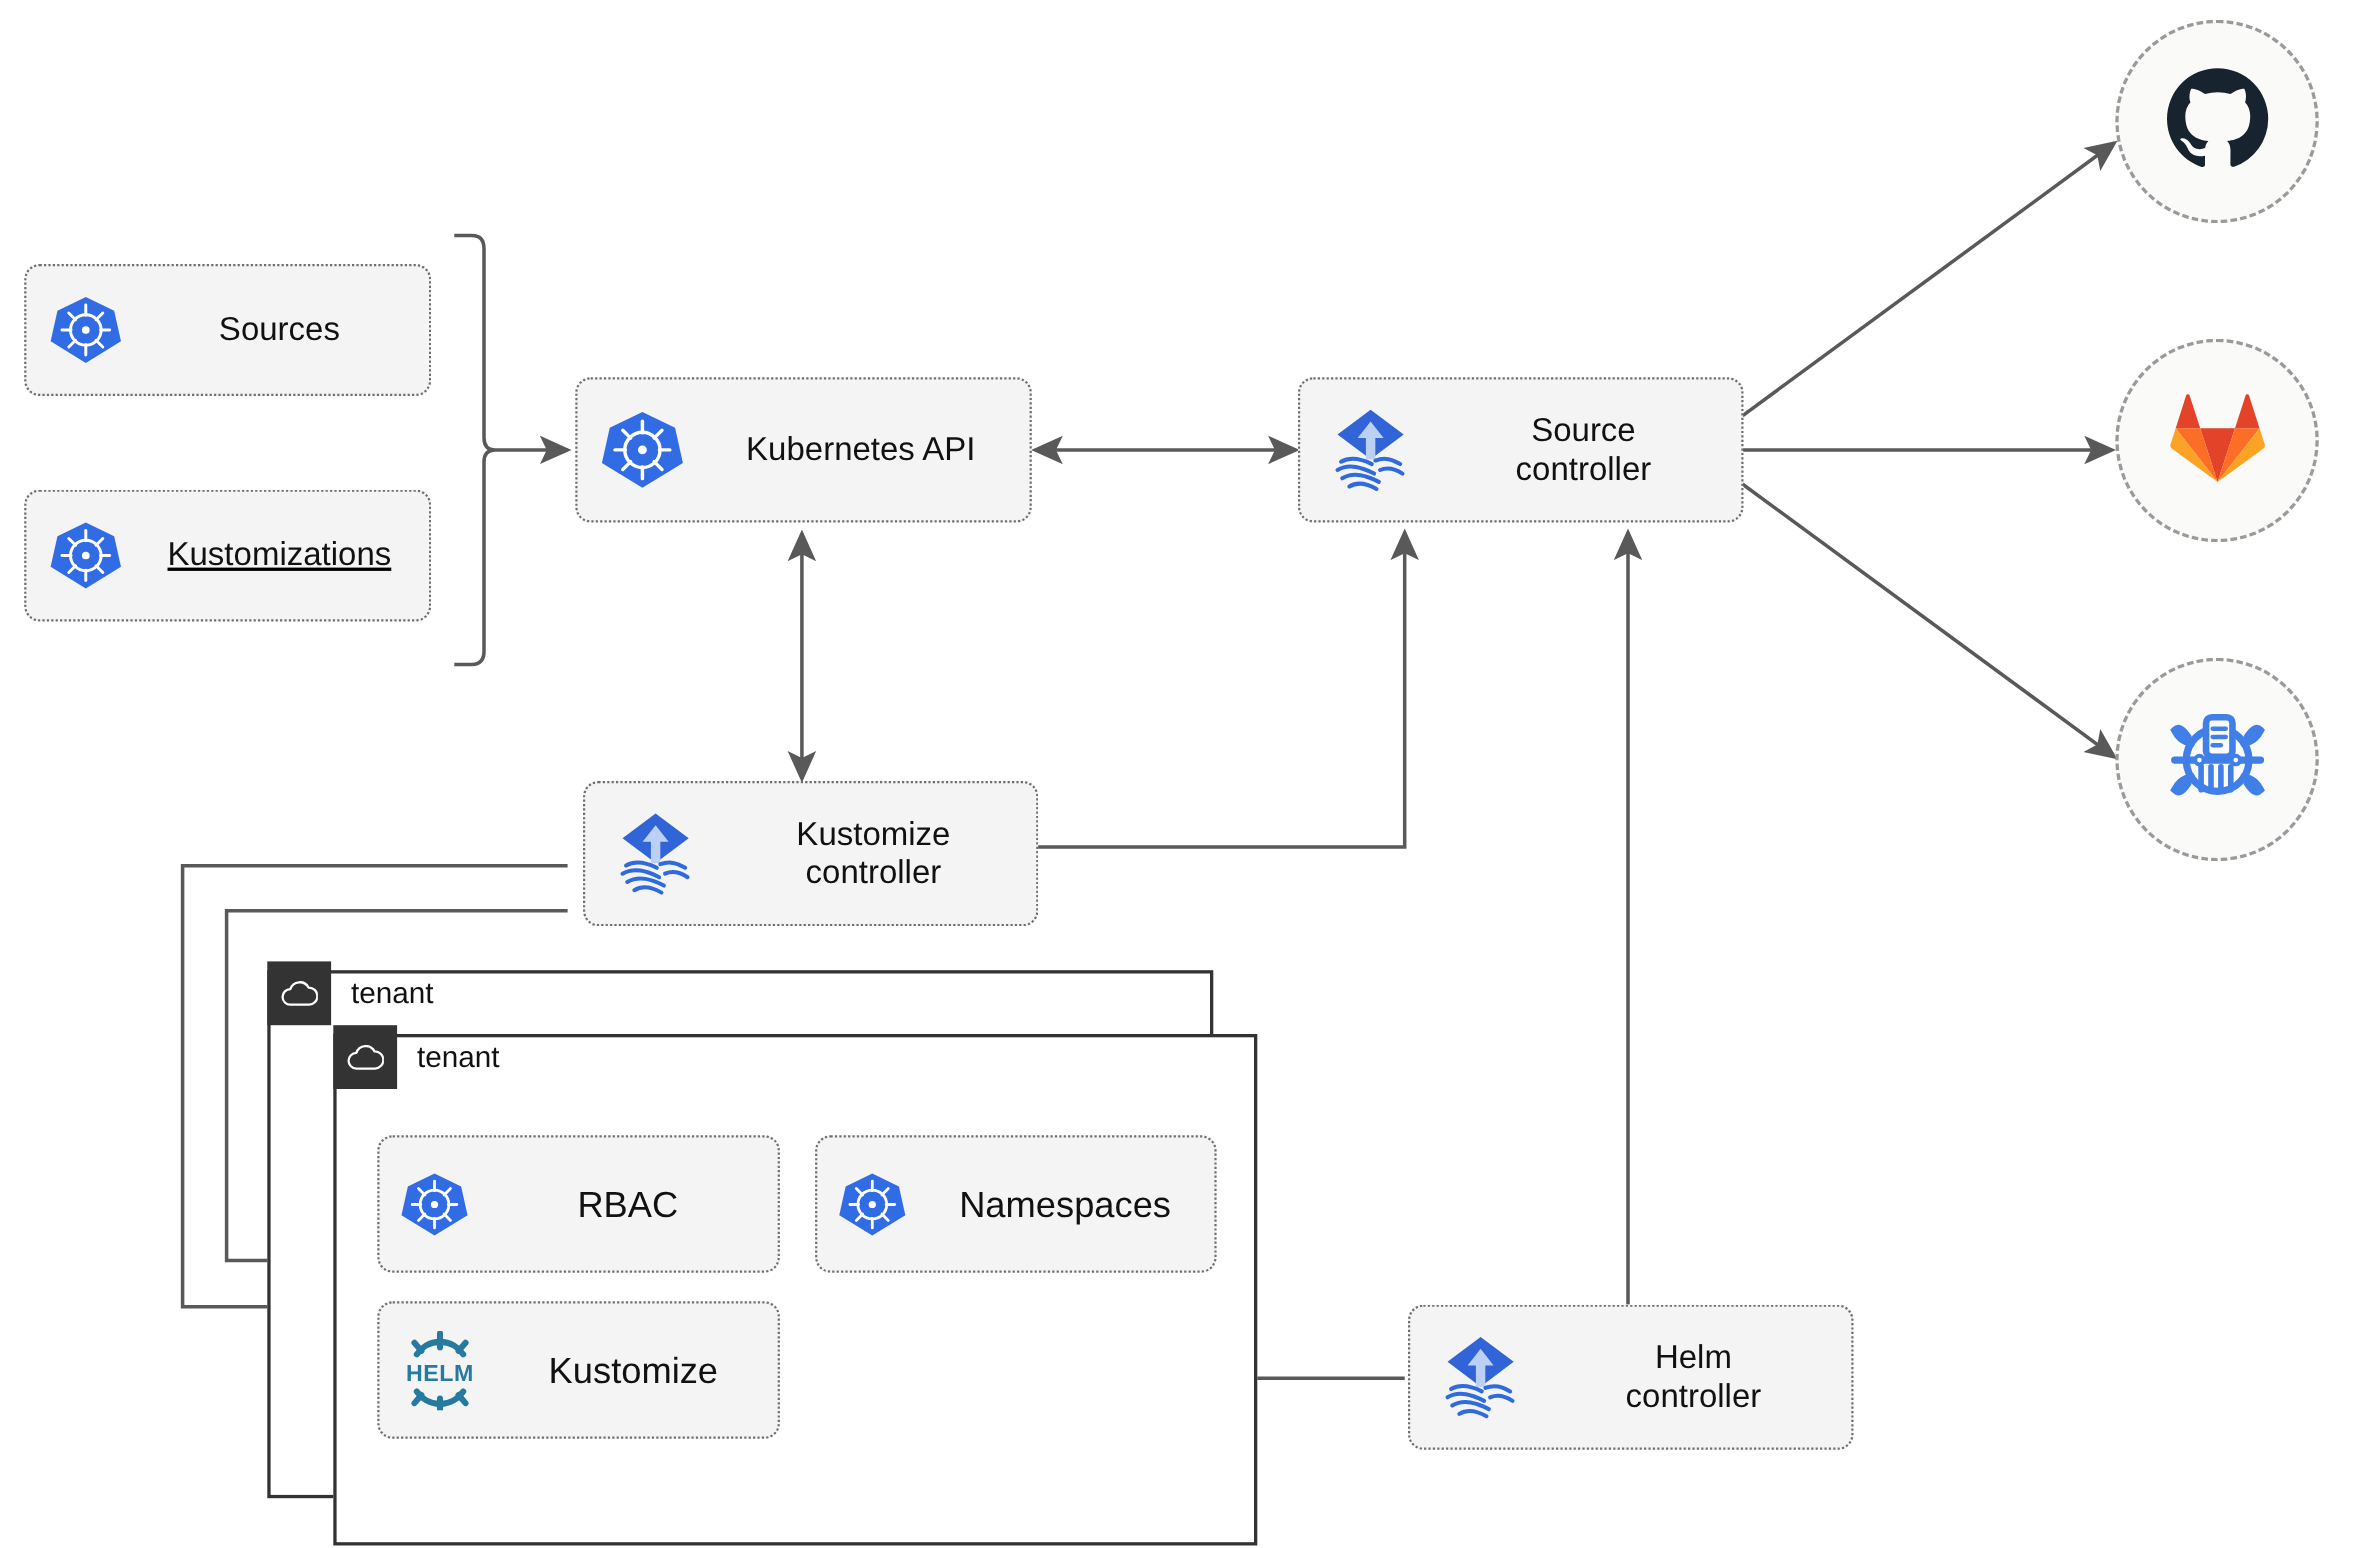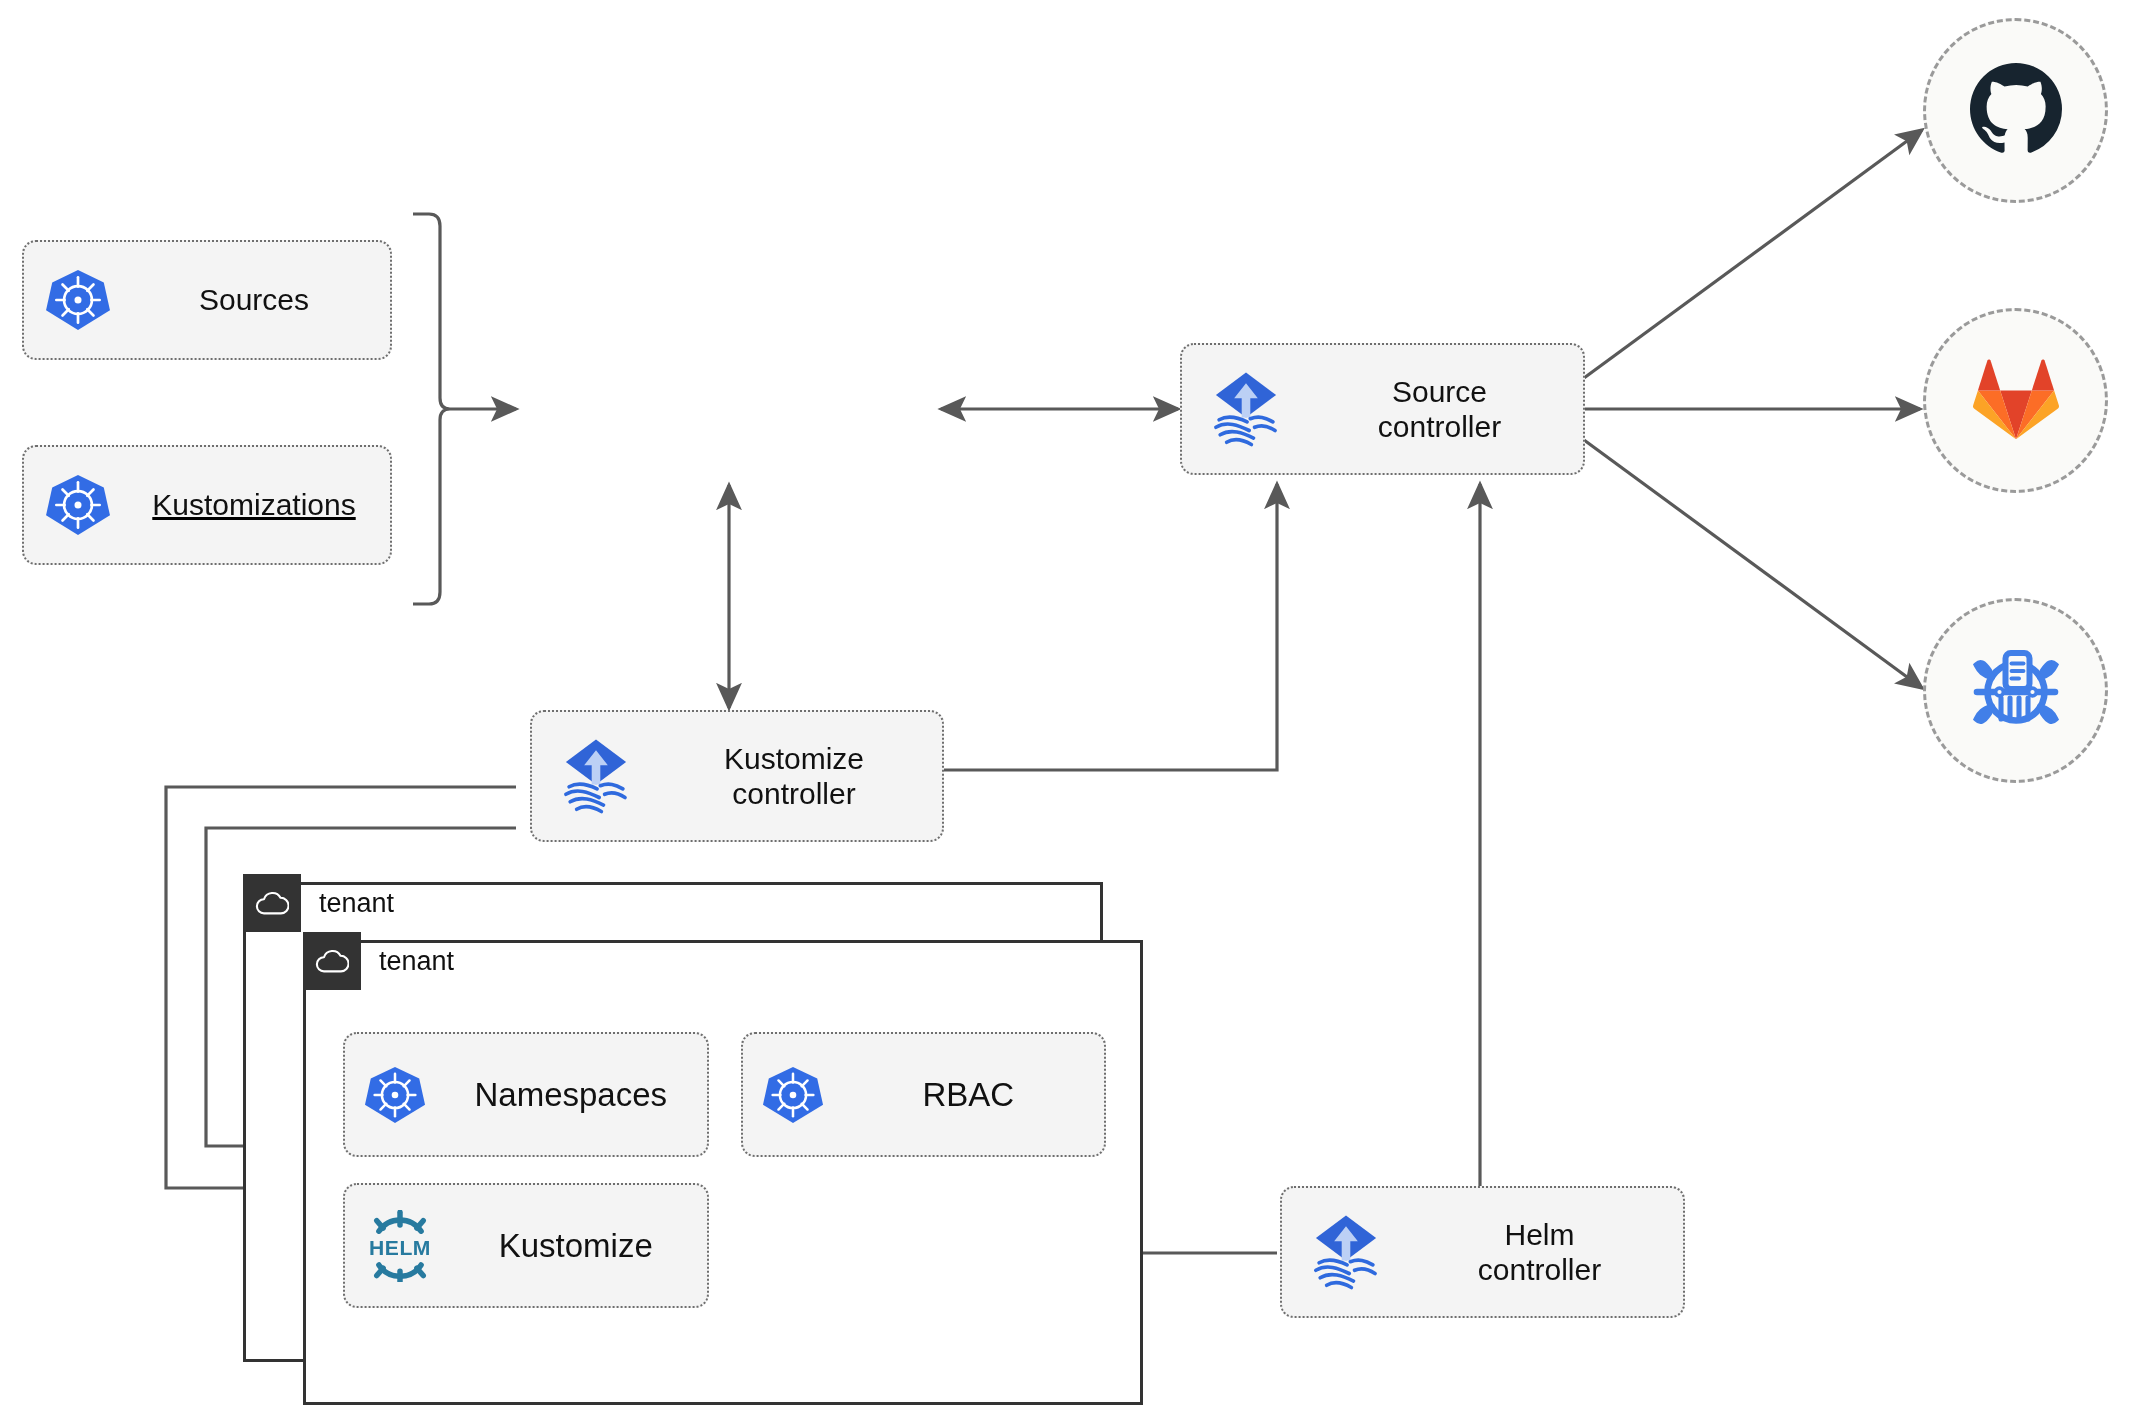--- a/index.html
+++ b/index.html
@@ -200,20 +200,40 @@
           <line x1="17" y1="17" x2="23" y2="23"></line>
           <line x1="41" y1="41" x2="47" y2="47"></line>
           <line x1="47" y1="17" x2="41" y2="23"></line>
           <line x1="23" y1="41" x2="17" y2="47"></line>
         </g>
       </svg>
     </span>
     <span class="label">Kustomizations</span>
   </div>
 
+  <div class="node" style="left:523px; top:343px; width:415px; height:132px;">
+    <span class="glyph" style="width:118px;">
+      <svg width="76" height="76" viewBox="0 0 64 64">
+        <polygon points="32,3 57,15 63,42 32,61 1,42 7,15" fill="#326CE5"></polygon>
+        <g fill="none" stroke="#ffffff" stroke-width="2.6" stroke-linecap="round">
+          <circle cx="32" cy="32" r="13.5"></circle>
+          <circle cx="32" cy="32" r="3.4" fill="#ffffff" stroke="none"></circle>
+          <line x1="32" y1="10" x2="32" y2="19"></line>
+          <line x1="32" y1="45" x2="32" y2="54"></line>
+          <line x1="11" y1="32" x2="19" y2="32"></line>
+          <line x1="45" y1="32" x2="53" y2="32"></line>
+          <line x1="17" y1="17" x2="23" y2="23"></line>
+          <line x1="41" y1="41" x2="47" y2="47"></line>
+          <line x1="47" y1="17" x2="41" y2="23"></line>
+          <line x1="23" y1="41" x2="17" y2="47"></line>
+        </g>
+      </svg>
+    </span>
+    <span class="label">Kubernetes API</span>
+  </div>
 
   <div class="node" style="left:1180px; top:343px; width:405px; height:132px;">
     <span class="glyph" style="width:128px;">
       <svg width="86" height="86" viewBox="0 0 80 80">
         <polygon points="40,6 68,27 40,48 12,27" fill="#3064D7"></polygon>
         <path d="M40,16 L51,30 L44,30 L44,48 L36,48 L36,30 L29,30 Z" fill="#bcd0f5"></path>
         <g stroke="#2f6ade" stroke-width="3.4" stroke-linecap="round" fill="none">
           <path d="M15,50 C24,45 33,48 41,52"></path>
           <path d="M12,57 C22,51 33,55 43,60"></path>
           <path d="M16,64 C26,58 37,62 47,67"></path>
@@ -331,20 +351,41 @@
     <div class="tenant-head">
       <div class="tenant-badge">
         <svg width="34" height="26" viewBox="0 0 36 26">
           <path d="M9.5 24 A7.5 7.5 0 0 1 9.5 9 A9.5 9.5 0 0 1 27 7.5 A6.6 6.6 0 0 1 27.5 24 Z" fill="none" stroke="#ffffff" stroke-width="2.2" stroke-linejoin="round"></path>
         </svg>
       </div>
       <span class="tenant-name">tenant</span>
     </div>
 
     <div class="inner-grid" style="left:37px; top:89px; width:763px; height:276px;">
+
+      <div class="inner-node">
+        <span class="glyph" style="width:100px; display:flex; align-items:center; justify-content:center;">
+          <svg width="62" height="62" viewBox="0 0 64 64">
+            <polygon points="32,3 57,15 63,42 32,61 1,42 7,15" fill="#326CE5"></polygon>
+            <g fill="none" stroke="#ffffff" stroke-width="2.6" stroke-linecap="round">
+              <circle cx="32" cy="32" r="13.5"></circle>
+              <circle cx="32" cy="32" r="3.4" fill="#ffffff" stroke="none"></circle>
+              <line x1="32" y1="10" x2="32" y2="19"></line>
+              <line x1="32" y1="45" x2="32" y2="54"></line>
+              <line x1="11" y1="32" x2="19" y2="32"></line>
+              <line x1="45" y1="32" x2="53" y2="32"></line>
+              <line x1="17" y1="17" x2="23" y2="23"></line>
+              <line x1="41" y1="41" x2="47" y2="47"></line>
+              <line x1="47" y1="17" x2="41" y2="23"></line>
+              <line x1="23" y1="41" x2="17" y2="47"></line>
+            </g>
+          </svg>
+        </span>
+        <span class="label">RBAC</span>
+      </div>
 
       <div class="inner-node">
         <span class="glyph" style="width:100px; display:flex; align-items:center; justify-content:center;">
           <svg width="62" height="62" viewBox="0 0 64 64">
             <polygon points="32,3 57,15 63,42 32,61 1,42 7,15" fill="#326CE5"></polygon>
             <g fill="none" stroke="#ffffff" stroke-width="2.6" stroke-linecap="round">
               <circle cx="32" cy="32" r="13.5"></circle>
               <circle cx="32" cy="32" r="3.4" fill="#ffffff" stroke="none"></circle>
               <line x1="32" y1="10" x2="32" y2="19"></line>
               <line x1="32" y1="45" x2="32" y2="54"></line>
@@ -353,41 +394,20 @@
               <line x1="17" y1="17" x2="23" y2="23"></line>
               <line x1="41" y1="41" x2="47" y2="47"></line>
               <line x1="47" y1="17" x2="41" y2="23"></line>
               <line x1="23" y1="41" x2="17" y2="47"></line>
             </g>
           </svg>
         </span>
         <span class="label">Namespaces</span>
       </div>
 
-      <div class="inner-node">
-        <span class="glyph" style="width:100px; display:flex; align-items:center; justify-content:center;">
-          <svg width="62" height="62" viewBox="0 0 64 64">
-            <polygon points="32,3 57,15 63,42 32,61 1,42 7,15" fill="#326CE5"></polygon>
-            <g fill="none" stroke="#ffffff" stroke-width="2.6" stroke-linecap="round">
-              <circle cx="32" cy="32" r="13.5"></circle>
-              <circle cx="32" cy="32" r="3.4" fill="#ffffff" stroke="none"></circle>
-              <line x1="32" y1="10" x2="32" y2="19"></line>
-              <line x1="32" y1="45" x2="32" y2="54"></line>
-              <line x1="11" y1="32" x2="19" y2="32"></line>
-              <line x1="45" y1="32" x2="53" y2="32"></line>
-              <line x1="17" y1="17" x2="23" y2="23"></line>
-              <line x1="41" y1="41" x2="47" y2="47"></line>
-              <line x1="47" y1="17" x2="41" y2="23"></line>
-              <line x1="23" y1="41" x2="17" y2="47"></line>
-            </g>
-          </svg>
-        </span>
-        <span class="label">RBAC</span>
-      </div>
-
 
       <div class="inner-node">
         <span class="glyph" style="width:110px; display:flex; align-items:center; justify-content:center;">
           <svg width="76" height="72" viewBox="0 0 72 68">
             <g stroke="#277A9F" stroke-width="5.2" fill="none" stroke-linecap="round">
               <path d="M16 20 A24 24 0 0 1 56 20"></path>
               <path d="M16 52 A24 24 0 0 0 56 52"></path>
               <line x1="36" y1="2" x2="36" y2="14"></line>
               <line x1="36" y1="58" x2="36" y2="68"></line>
               <line x1="14" y1="10" x2="20" y2="17"></line>

